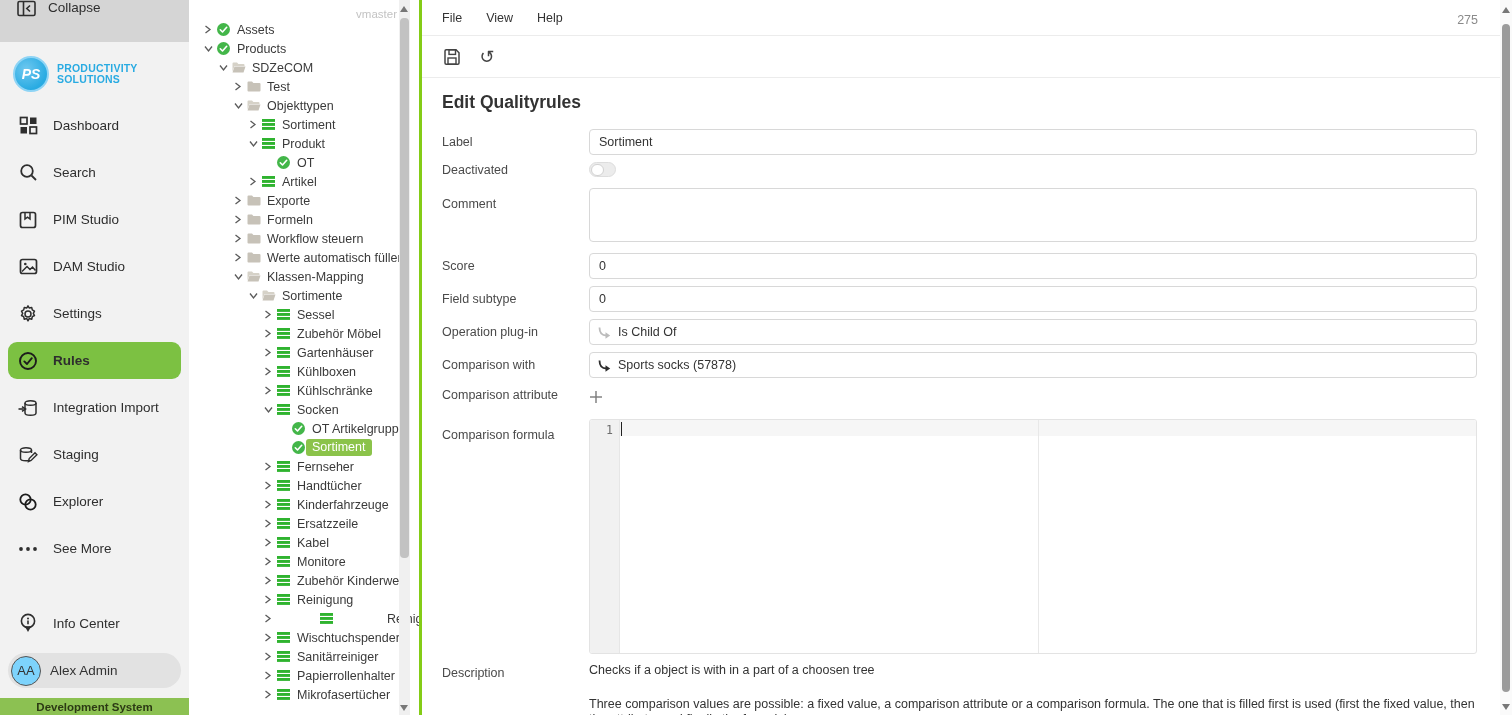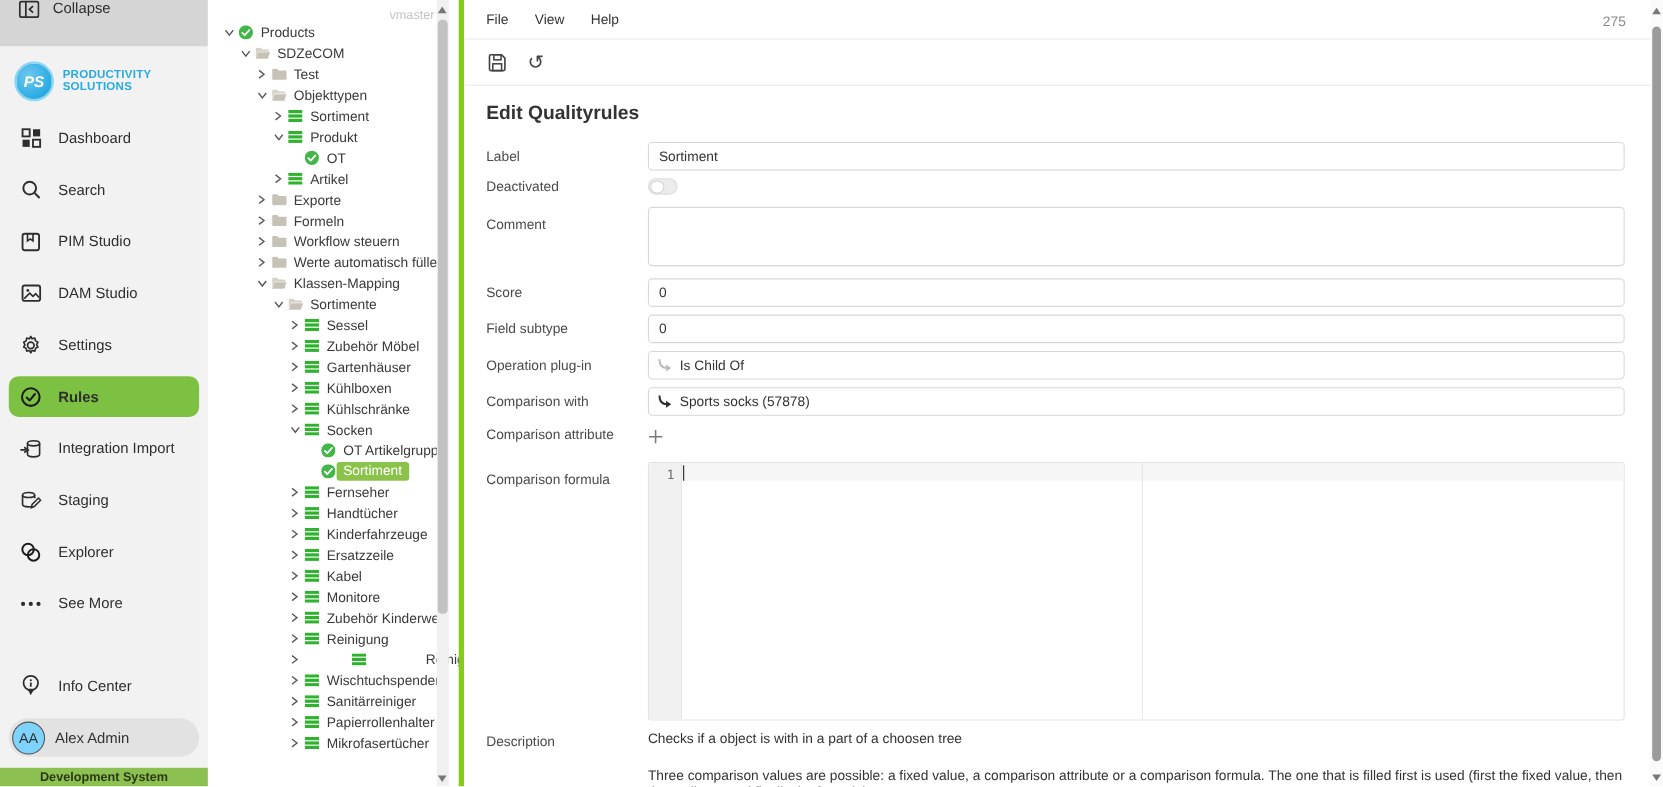--- a/index.html
+++ b/index.html
@@ -17,21 +17,21 @@
   .nav-item { height:47px; display:flex; align-items:center; gap:14px; padding-left:17px; cursor:pointer; color:#2e2e2e; font-size:13.5px; }
   .nav-item .ic { width:22px; display:flex; justify-content:center; align-items:center; }
   .nav-item.active { background:#7cc142; border-radius:9px; margin:5px 8px; height:37px; padding-left:9px; font-weight:bold; }
   .sidebar-spacer { flex:1; }
   .user-pill { background:#e2e2e2; border-radius:18px; margin:6px 8px 10px 8px; height:35px; display:flex; align-items:center; gap:9px; padding-left:3px; cursor:pointer; }
   .avatar { width:30px; height:30px; border-radius:50%; border:1.5px solid #555; background:#7dd3fc; display:flex; align-items:center; justify-content:center; font-size:13px; color:#333; }
   .user-name { font-size:13.5px; color:#333; }
   .env-bar { height:17px; background:#8cc152; display:flex; align-items:center; justify-content:center; font-size:11.5px; font-weight:bold; color:#2c3a14; }
 
   
-  .treepanel { width:233px; height:715px; background:#fff; border-right:5px solid #84cc16; position:relative; flex-shrink:0; overflow:hidden; }
+  .treepanel { width:233px; height:715px; background:#fff; border-right:3px solid #84cc16; position:relative; flex-shrink:0; overflow:hidden; }
   .watermark { position:absolute; top:8px; right:22px; font-size:11.5px; color:#c3c3c3; }
   .tree { padding-top:20px; }
   .tree-row { height:19px; display:flex; align-items:center; font-size:12.5px; color:#3a3a3a; cursor:pointer; white-space:nowrap; }
   .tree-row .chev { width:13px; display:flex; align-items:center; }
   .tree-row .ticon { width:14px; margin-right:6px; display:flex; align-items:center; }
   .tree-row .tlabel { padding:1px 0; }
   .tree-row .tlabel.selected { background:#8bc34a; color:#fff; padding:1px 6px 2px; border-radius:3px; margin-left:-6px; }
   .tree-scroll { position:absolute; top:0; right:9px; width:11px; height:715px; background:#f0f0f0; }
   .tree-scroll .thumb { position:absolute; left:1px; top:18px; width:9px; height:540px; background:#c2c2c2; border-radius:4px; }
   .arrow-up { position:absolute; top:6px; left:1px; width:0; height:0; border-left:4.5px solid transparent; border-right:4.5px solid transparent; border-bottom:6px solid #777; }
@@ -222,20 +222,34 @@
     </div>
 
     <div class="env-bar">Development System</div>
   </div>
 
   <div class="treepanel">
     <div class="watermark">vmaster</div>
     <div class="tree" id="tree-list">
         <div class="tree-row" style="padding-left: 15px;">
           <span class="chev">
+            <svg width="8" height="9" viewBox="0 0 8 9">
+              <path d="M1.5 1 L6 4.5 L1.5 8" fill="none" stroke="#5a5a5a" stroke-width="1.3"></path>
+            </svg>
+          </span>
+          <span class="ticon">
+            <svg width="13" height="13" viewBox="0 0 13 13">
+              <circle cx="6.5" cy="6.5" r="6.5" fill="#43b649"></circle>
+              <path d="M3.3 6.8 L5.5 9 L9.7 4.3" fill="none" stroke="#fff" stroke-width="1.6" stroke-linecap="round" stroke-linejoin="round"></path>
+            </svg>
+          </span>
+          <span class="tlabel">Assets</span>
+        </div>
+        <div class="tree-row" style="padding-left: 15px;">
+          <span class="chev">
             <svg width="9" height="8" viewBox="0 0 9 8">
               <path d="M1 1.5 L4.5 6 L8 1.5" fill="none" stroke="#5a5a5a" stroke-width="1.3"></path>
             </svg>
           </span>
           <span class="ticon">
             <svg width="13" height="13" viewBox="0 0 13 13">
               <circle cx="6.5" cy="6.5" r="6.5" fill="#43b649"></circle>
               <path d="M3.3 6.8 L5.5 9 L9.7 4.3" fill="none" stroke="#fff" stroke-width="1.6" stroke-linecap="round" stroke-linejoin="round"></path>
             </svg>
           </span>

